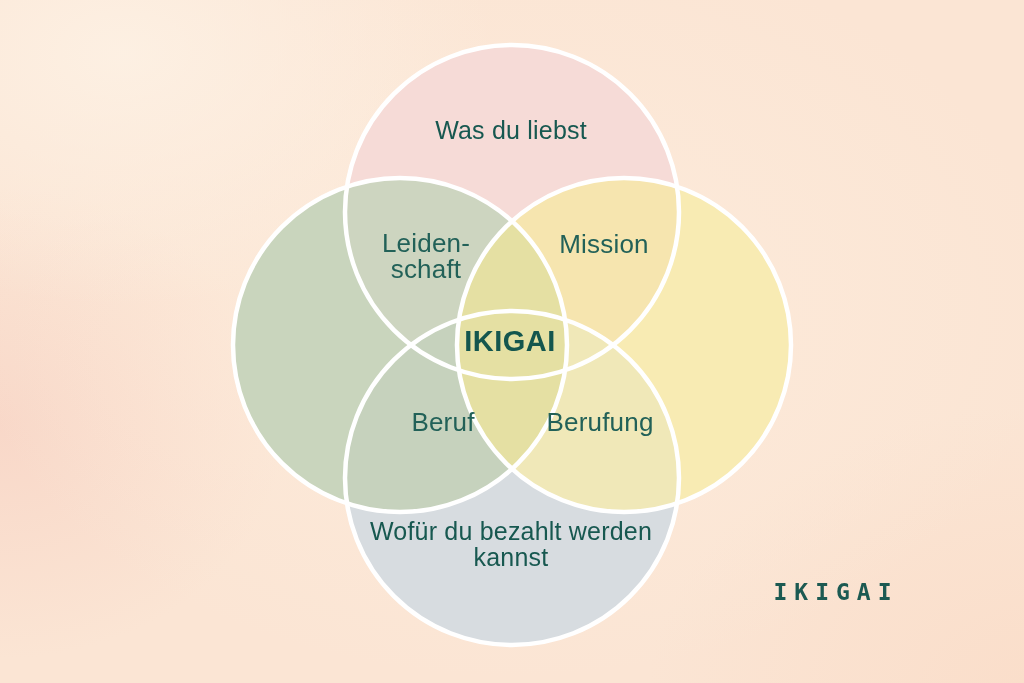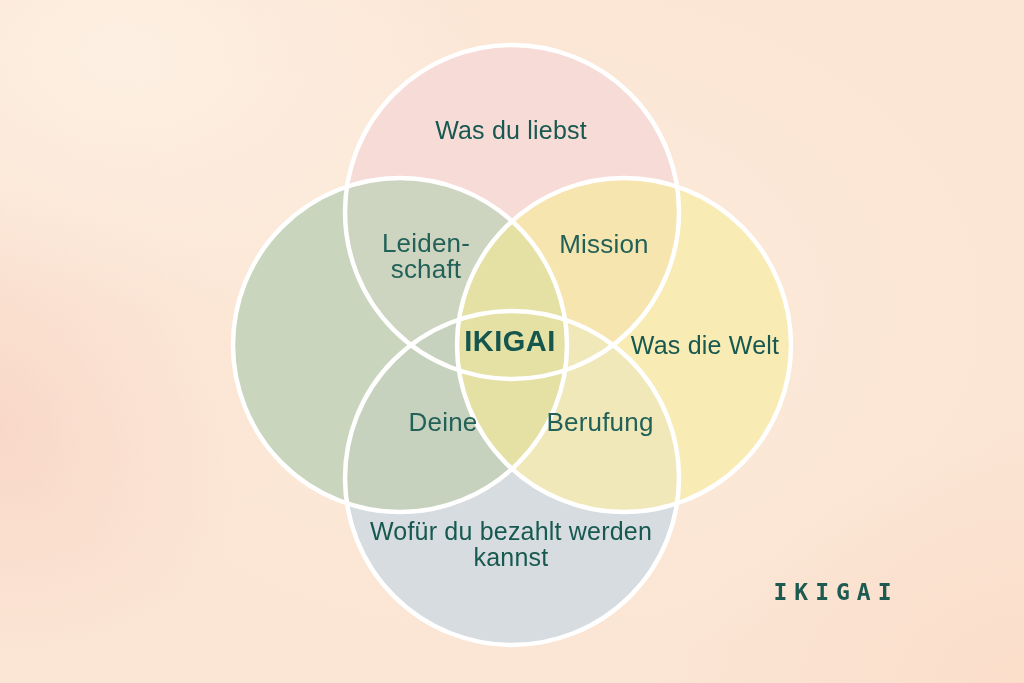--- a/index.html
+++ b/index.html
@@ -65,39 +65,38 @@
       <circle cx="512" cy="478" r="167" stroke="#ffffff"></circle>
     </g>
   </svg>
 
   <div class="label bold" style="left:511px;top:130px">
     <span>Was du liebst</span>
   </div>
 
 
   <div class="label bold" style="left:705px;top:345px">
-    <span>Was die Welt</span>
   </div>
 
   <div class="label regular" style="left:426px;top:256px">
     <span>Leiden-</span>
     <span>schaft</span>
   </div>
 
   <div class="label bold" style="left:511px;top:544px">
     <span>Wofür du bezahlt werden</span>
     <span>kannst</span>
   </div>
 
   <div class="label regular" style="left:604px;top:244px">
     <span>Mission</span>
   </div>
 
   <div class="label regular" style="left:443px;top:422px">
-    <span>Deine</span>
+    <span>Beruf</span>
   </div>
 
   <div class="label regular" style="left:600px;top:422px">
     <span>Berufung</span>
   </div>
 
   <div class="label center-word" style="left:510px;top:341px">
     <span>IKIGAI</span>
   </div>
 

